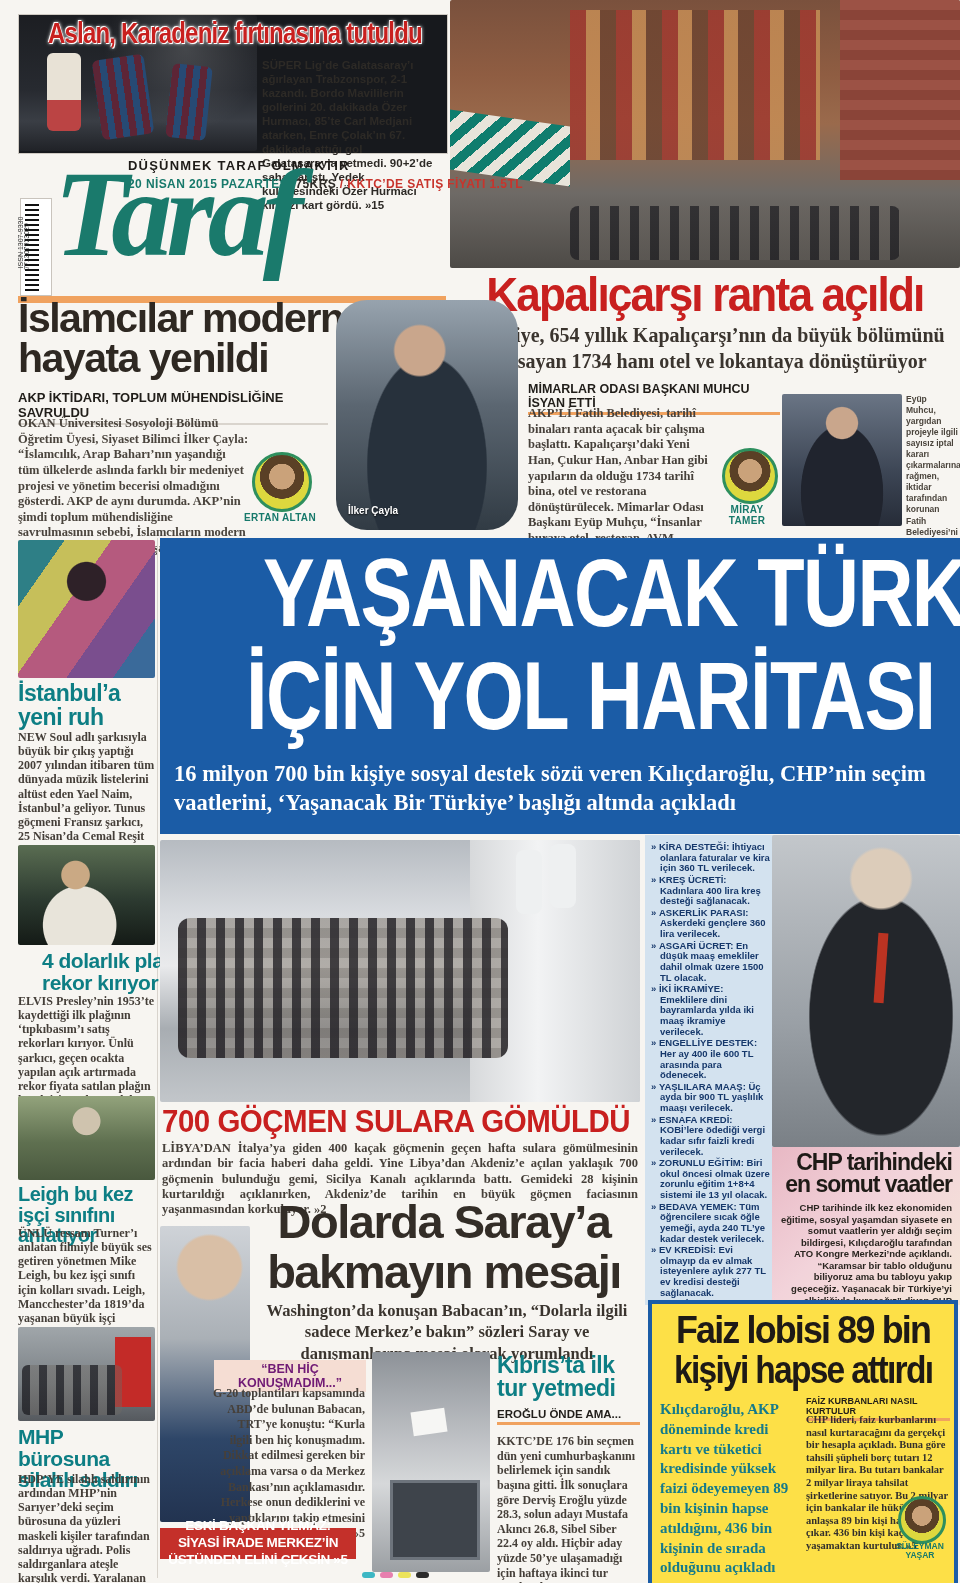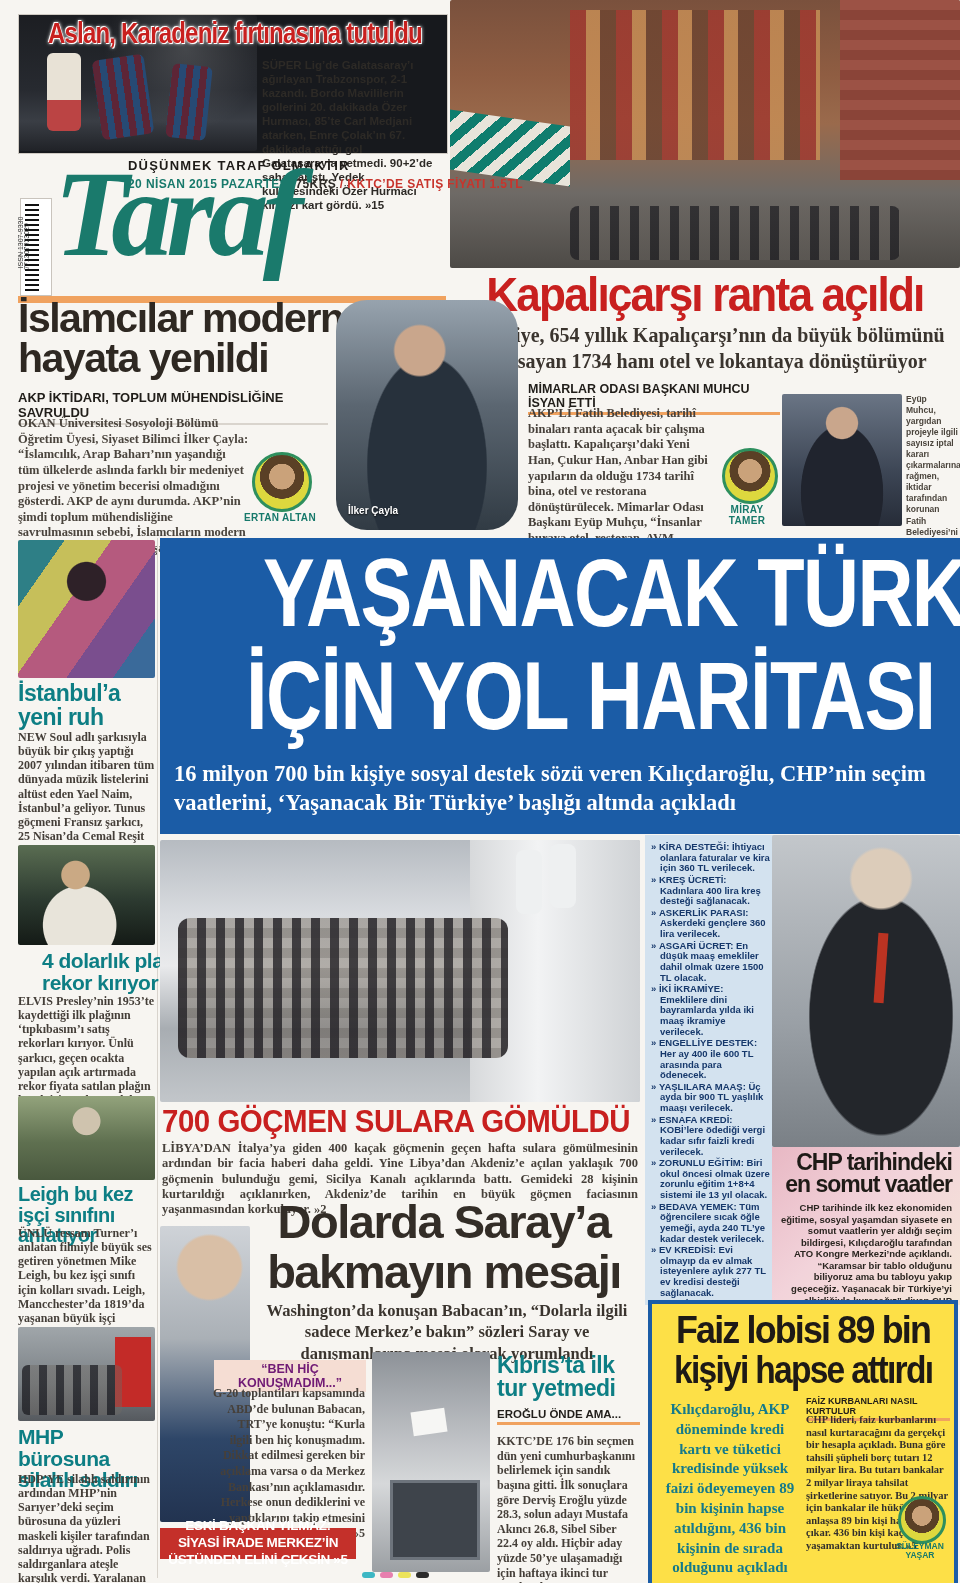--- a/index.html
+++ b/index.html
@@ -167,21 +167,21 @@
   .chp-box-h{left:782px;top:1152px;width:170px;text-align:right;font-size:23px;font-weight:bold;
     color:#1e1a16;line-height:.95;letter-spacing:-1px;}
   .chp-box-b{left:780px;top:1202px;width:172px;text-align:right;font-size:9.5px;font-weight:bold;
     color:#2a2520;line-height:1.22;}
 
   
   .faiz-box{left:648px;top:1300px;width:310px;height:304px;background:#fde047;
     border:4px solid #1b5ca6;box-sizing:border-box;}
   .faiz-h{position:absolute;left:0;width:302px;text-align:center;font-size:39px;font-weight:bold;
     color:#1e1a16;letter-spacing:-2px;line-height:1;}
-  .faiz-left{position:absolute;left:8px;top:96px;width:140px;text-align:center;
+  .faiz-left{position:absolute;left:8px;top:96px;width:140px;text-align:left;
     font-family:"Liberation Serif",serif;font-weight:bold;font-size:15px;line-height:1.32;color:#157a8a;}
   .faiz-kicker{position:absolute;left:154px;top:92px;width:144px;font-size:9px;}
   .faiz-body{position:absolute;left:154px;top:110px;width:144px;font-family:"Liberation Serif",serif;
     font-weight:bold;font-size:10.5px;line-height:1.2;color:#33302c;}
   .yasar-circle{position:absolute;left:246px;top:192px;width:42px;height:42px;}
   .yasar-label{position:absolute;left:238px;top:238px;width:60px;font-size:8.5px;font-weight:bold;
     color:#17796b;text-align:center;line-height:1.1;}
 
   .vline{left:157px;top:538px;width:1px;height:1040px;background:#d8d3cc;}
   .dot{position:absolute;top:1572px;width:13px;height:6px;border-radius:3px;}

